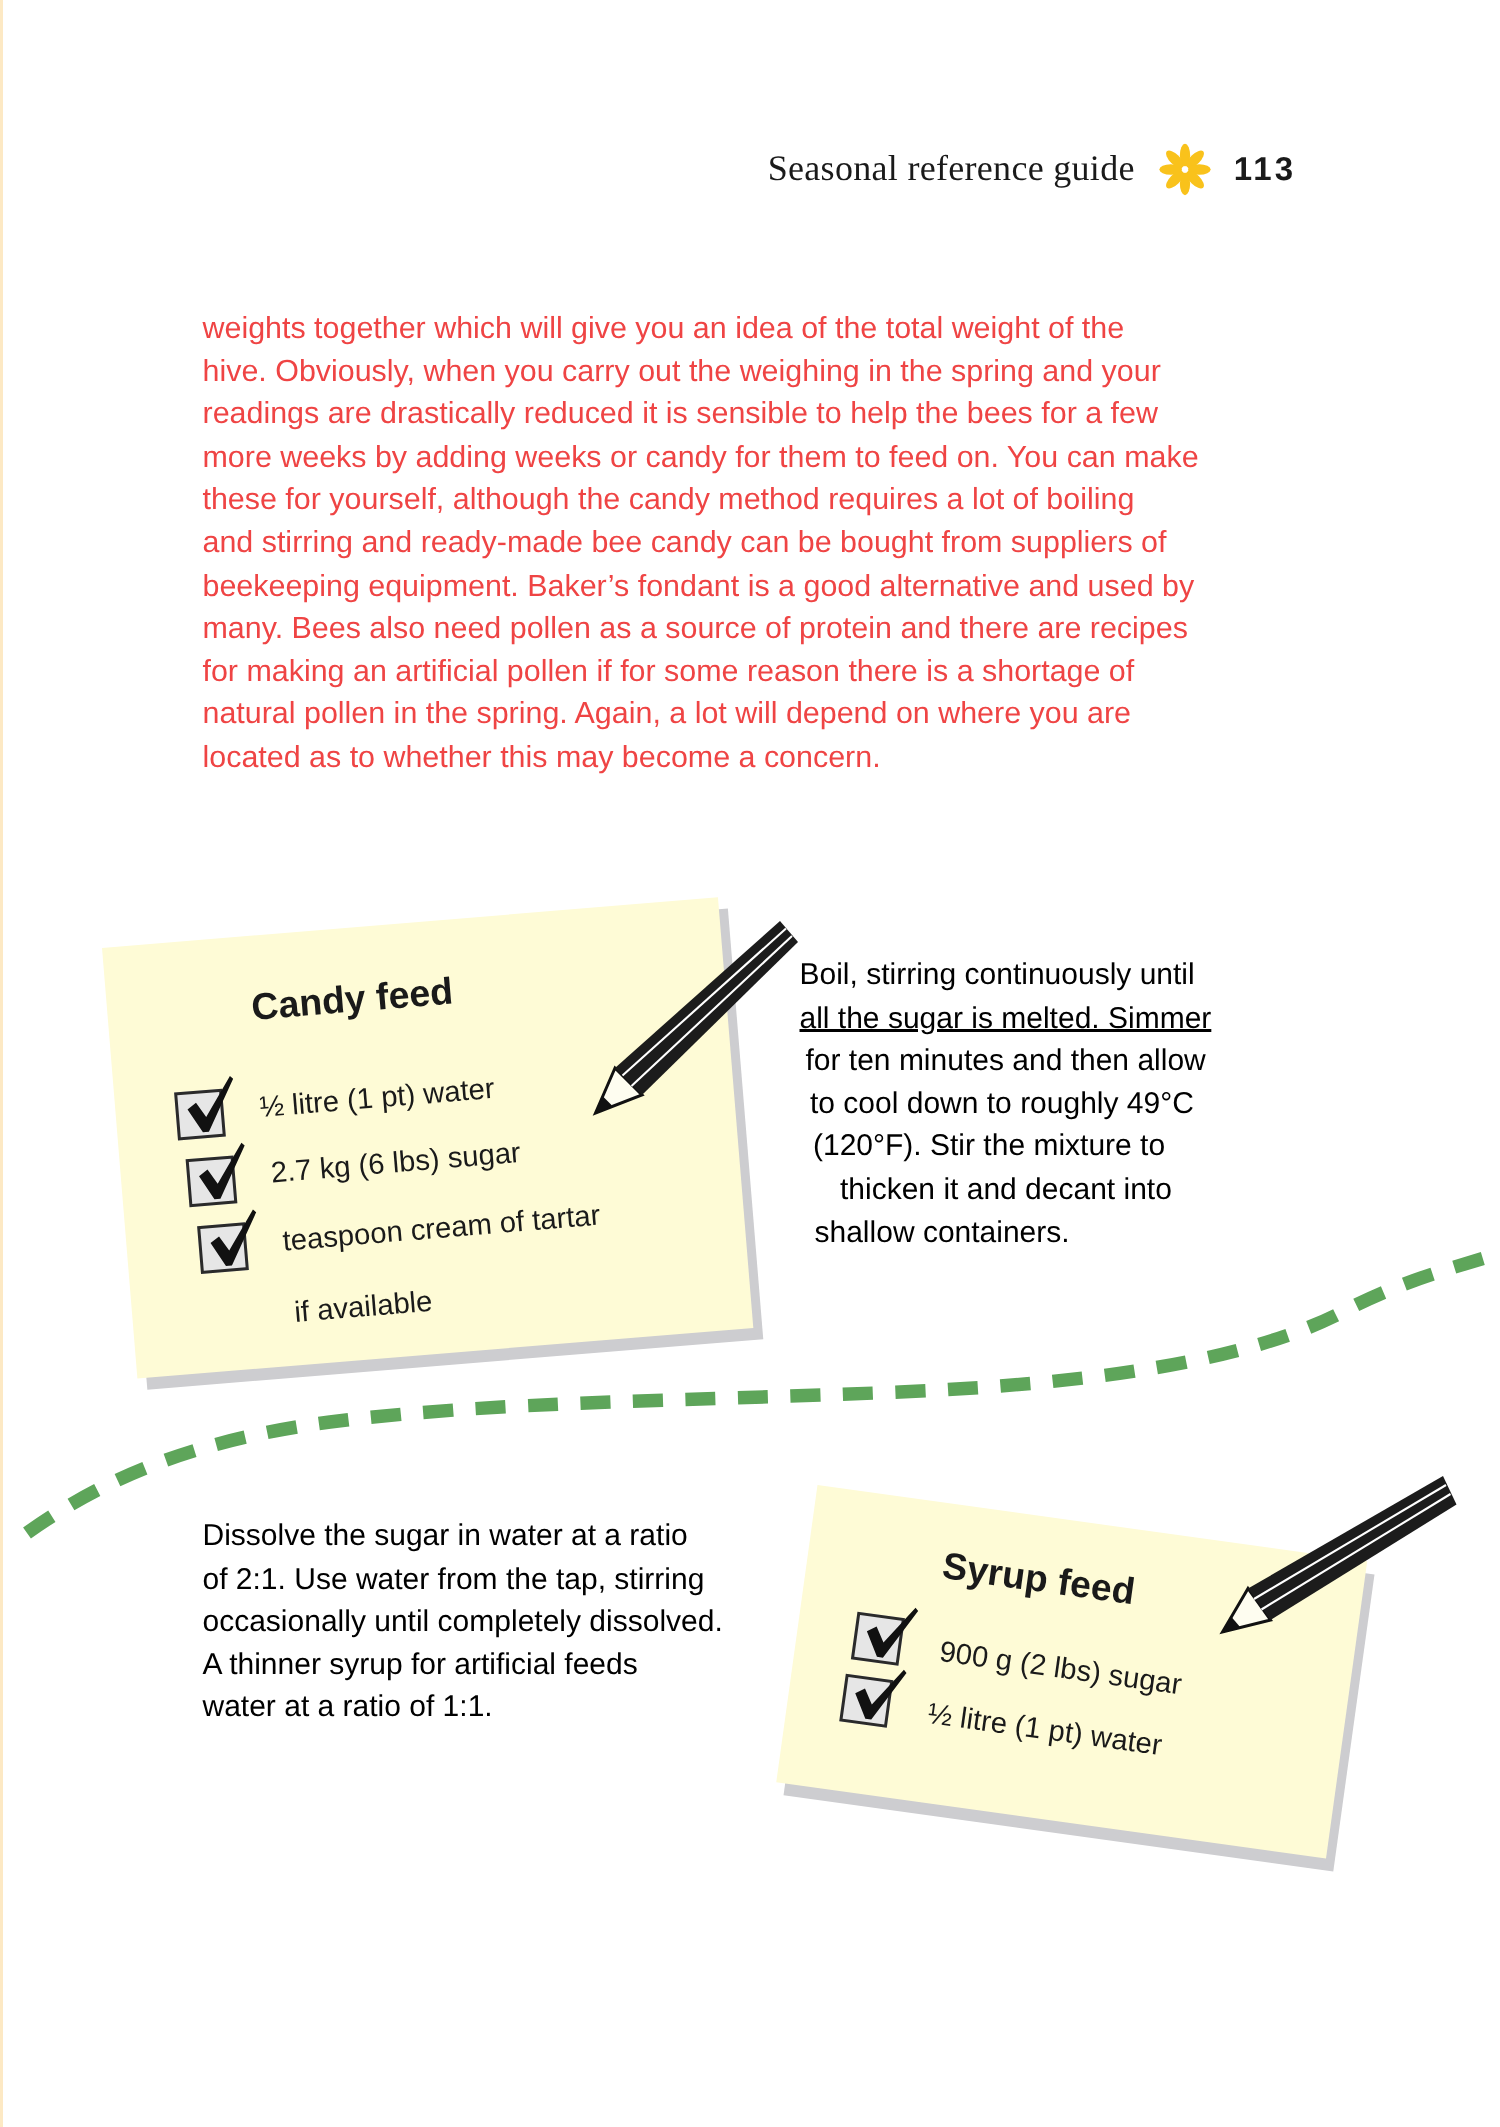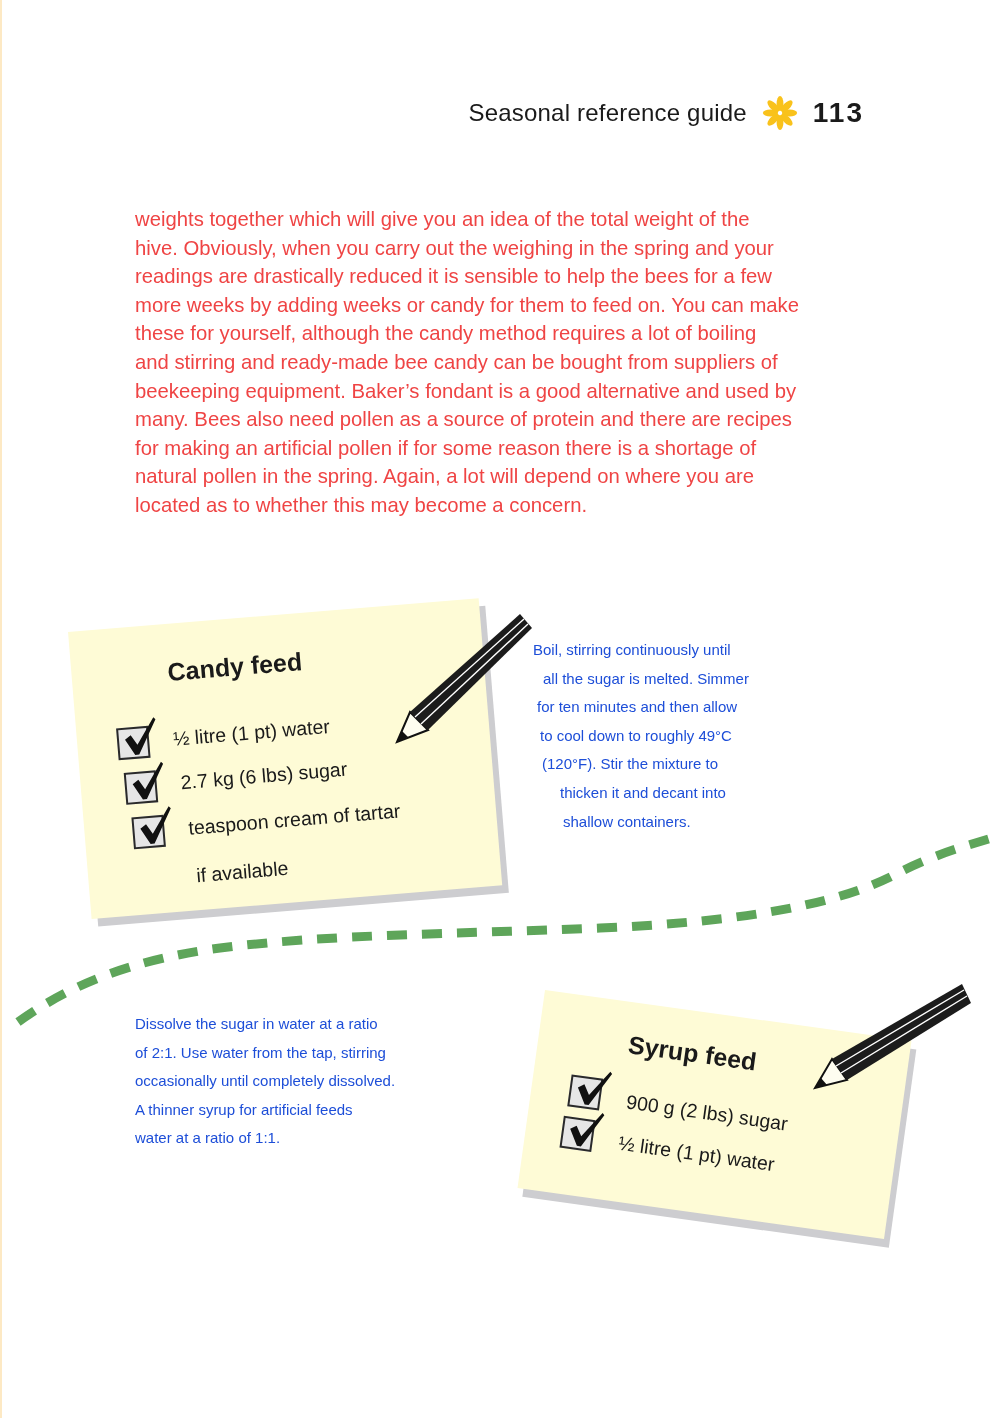--- a/index.html
+++ b/index.html
@@ -12,28 +12,28 @@
   .page-edge {
     position: absolute; left: 0; top: 0; width: 2px; height: 1418px;
     background: #fde9c4;
   }
   
   .running-head {
     position: absolute; top: 96px; right: 136px; height: 34px;
     display: flex; align-items: center; gap: 10px;
   }
   .running-head .title {
-    font-family: Liberation Sans, sans-serif; font-size: 24px; color: #1a1a1a;
+    font-family: Liberation Serif, serif; font-size: 24px; color: #1a1a1a;
     letter-spacing: 0.2px;
     margin-left: 16px;
   }
   .running-head .flower { width: 38px; height: 38px; margin: 0 4px; }
   .running-head .page-num {
     font-family: "Liberation Sans", sans-serif; font-weight: bold;
-    font-size: 28px; letter-spacing: 2px; color: #1a1a1a;
+    font-size: 22px; letter-spacing: 2px; color: #1a1a1a;
   }
 
   
   .body-text {
     position: absolute; left: 135px; top: 205px; width: 735px;
     font-family: "Liberation Sans", sans-serif; font-size: 20.3px;
     line-height: 28.6px; color: #ef4444;
   }
   .body-text .line { display: block; white-space: nowrap; }
 
@@ -61,21 +61,21 @@
   }
   .checkbox {
     position: absolute; width: 32px; height: 32px;
     background: #e6e6e6; border: 2px solid #2a2a2a; box-sizing: border-box;
   }
   .checkbox svg { position: absolute; left: 2px; top: -12px; width: 40px; height: 42px; overflow: visible; }
 
   
   .instructions {
     position: absolute; font-family: "Liberation Sans", sans-serif;
-    font-size: 15px; line-height: 28.6px; color: #1d4ed8;
+    font-size: 20px; line-height: 28.6px; color: #000000;
   }
   .instructions .line { display: block; white-space: nowrap; }
   .candy-instructions { left: 533px; top: 636px; }
   .syrup-instructions { left: 135px; top: 1010px; }
 
   .overlay { position: absolute; left: 0; top: 0; width: 1000px; height: 1418px; pointer-events: none; }
 </style>
 </head>
 <body>
 
@@ -134,26 +134,26 @@
     <svg viewBox="0 0 40 42">
         <path d="M4 22 L10 18 L16 28 L34 2 L36 4 L17 38 L13 38 Z" fill="#111"></path>
       </svg>
   </div>
   <div class="note-item" style="left:104px; top:194px;">teaspoon cream of tartar</div>
   <div class="note-item" style="left:108px; top:242px;">if available</div>
 </div>
 
 <div class="instructions candy-instructions">
   <span class="line" style="margin-left:0px;">Boil, stirring continuously until</span>
-  <span class="line" style="margin-left:10px;">all the sugar is melted. Simmer</span>
+  <span class="line" style="margin-left:0;text-decoration:underline;">all the sugar is melted. Simmer</span>
   <span class="line" style="margin-left:4px;">for ten minutes and then allow</span>
   <span class="line" style="margin-left:7px;">to cool down to roughly 49°C</span>
   <span class="line" style="margin-left:9px;">(120°F). Stir the mixture to</span>
   <span class="line" style="margin-left:27px;">thicken it and decant into</span>
-  <span class="line" style="margin-left:30px;">shallow containers.</span>
+  <span class="line" style="margin-left:10px;">shallow containers.</span>
 </div>
 
 <div class="note note-syrup">
   <div class="note-title" style="left:90px; top:28px;">Syrup feed</div>
 
   <div class="checkbox" style="left:38px; top:80px;">
     <svg viewBox="0 0 40 42">
         <path d="M4 22 L10 18 L16 28 L34 2 L36 4 L17 38 L13 38 Z" fill="#111"></path>
       </svg>
   </div>

